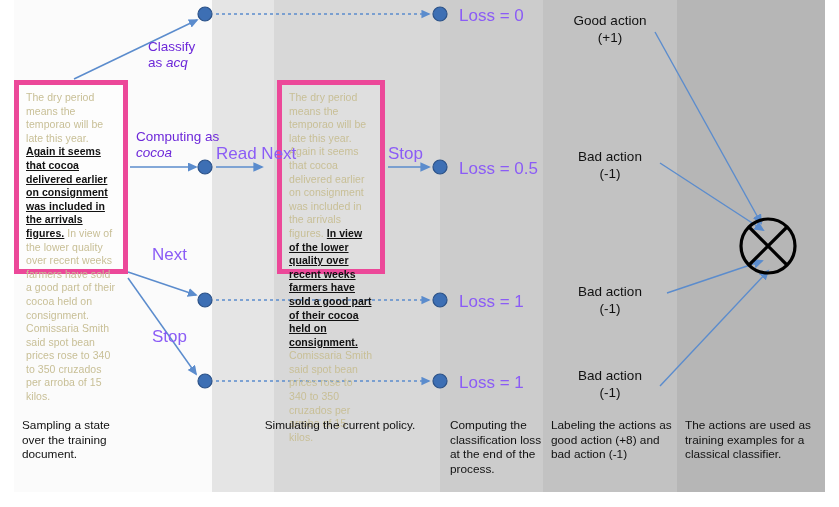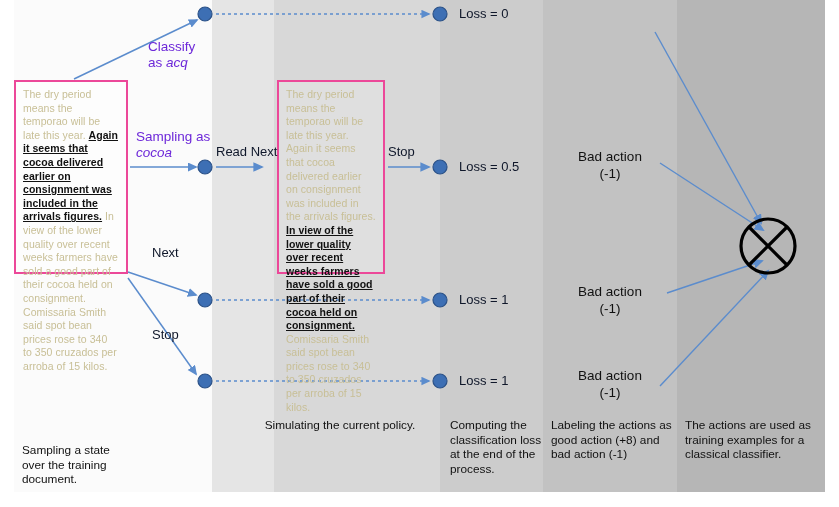--- a/index.html
+++ b/index.html
@@ -30,21 +30,21 @@
   #svg-layer {
     position: absolute;
     left: 0; top: 0;
     width: 839px; height: 507px;
     pointer-events: none;
   }
 
   .doc-box {
     position: absolute;
     box-sizing: border-box;
-    border: 2px solid #ec4899;
+    border: 5px solid #ec4899;
     background: rgba(255,255,255,0.30);
     font-size: 10.5px;
     line-height: 13.6px;
     color: #c8bf96;
     padding: 6px 7px 5px 7px;
     letter-spacing: 0.05px;
   }
   #doc-box-1 {
     left: 14px; top: 80px; width: 114px; height: 194px;
     background: rgba(255,255,255,0.55);
@@ -54,22 +54,22 @@
     background: rgba(255,255,255,0.18);
   }
   .doc-box .hl {
     color: #111111;
     text-decoration: underline;
     font-weight: 600;
   }
 
   .node-label {
     position: absolute;
-    font-size: 13px;
-    color: #0f172a;
+    font-size: 17px;
+    color: #8b5cf6;
     white-space: nowrap;
   }
   .edge-label {
     position: absolute;
     font-size: 13.5px;
     color: #6d28d9;
     line-height: 16px;
   }
   .edge-label .it { font-style: italic; }
 
@@ -82,21 +82,21 @@
     white-space: nowrap;
   }
 
   .caption {
     position: absolute;
     top: 418px;
     font-size: 11.8px;
     color: #111111;
     line-height: 14.6px;
   }
-  #cap-0 { left: 22px;  width: 108px; margin-top: 25px; }
+  #cap-0 { left: 22px;  width: 108px; }
   #cap-1 { left: 134px; width: 70px;  }
   #cap-2 { left: 245px; width: 190px; text-align: center; }
   #cap-3 { left: 450px; width: 92px;  }
   #cap-4 { left: 551px; width: 122px; }
   #cap-5 { left: 685px; width: 128px; }
 </style>
 </head>
 <body>
 
 <div id="canvas">
@@ -154,34 +154,38 @@
   <div class="doc-box" id="doc-box-1"><span>The dry period means the temporao will be late this year. </span><span class="hl">Again it seems that cocoa delivered earlier on consignment was included in the arrivals figures.</span><span> In view of the lower quality over recent weeks farmers have sold a good part of their cocoa held on consignment. Comissaria Smith said spot bean prices rose to 340 to 350 cruzados per arroba of 15 kilos.</span></div>
 
   <div class="doc-box" id="doc-box-2"><span>The dry period means the temporao will be late this year. Again it seems that cocoa delivered earlier on consignment was included in the arrivals figures. </span><span class="hl">In view of the lower quality over recent weeks farmers have sold a good part of their cocoa held on consignment.</span><span> Comissaria Smith said spot bean prices rose to 340 to 350 cruzados per arroba of 15 kilos.</span></div>
 
   <div class="edge-label" style="left:148px; top:39px;">
     <div>Classify</div>
     <div><span>as </span><span class="it">acq</span></div>
   </div>
 
   <div class="edge-label" style="left:136px; top:129px;">
-    <div>Sampling as</div>
+    <div>Computing as</div>
     <div class="it">cocoa</div>
   </div>
 
   <div class="node-label" style="left:216px; top:144px;">Read Next</div>
   <div class="node-label" style="left:388px; top:144px;">Stop</div>
   <div class="node-label" style="left:152px; top:245px;">Next</div>
   <div class="node-label" style="left:152px; top:327px;">Stop</div>
 
   <div class="node-label" style="left:459px; top:6px;">Loss = 0</div>
   <div class="node-label" style="left:459px; top:159px;">Loss = 0.5</div>
   <div class="node-label" style="left:459px; top:292px;">Loss = 1</div>
   <div class="node-label" style="left:459px; top:373px;">Loss = 1</div>
 
+  <div class="action-label" style="left:543px; top:12px; width:134px;">
+    <div>Good action</div>
+    <div>(+1)</div>
+  </div>
   <div class="action-label" style="left:543px; top:148px; width:134px;">
     <div>Bad action</div>
     <div>(-1)</div>
   </div>
   <div class="action-label" style="left:543px; top:283px; width:134px;">
     <div>Bad action</div>
     <div>(-1)</div>
   </div>
   <div class="action-label" style="left:543px; top:367px; width:134px;">
     <div>Bad action</div>

